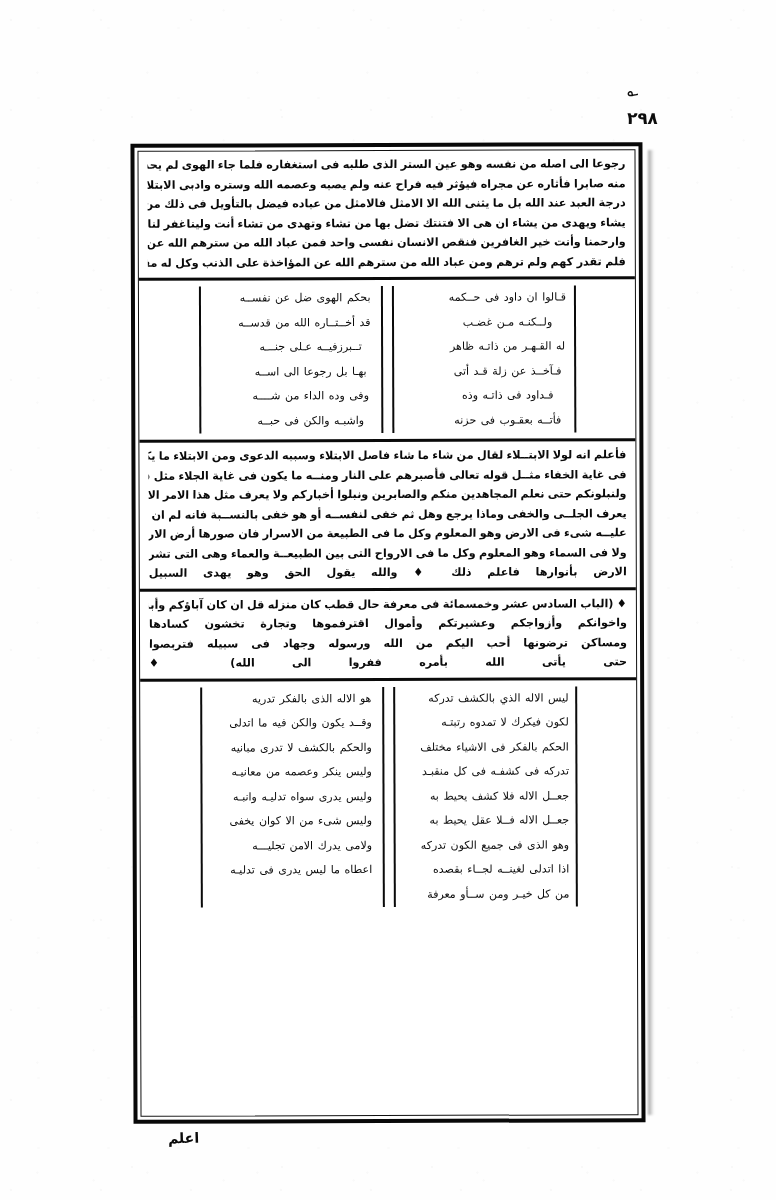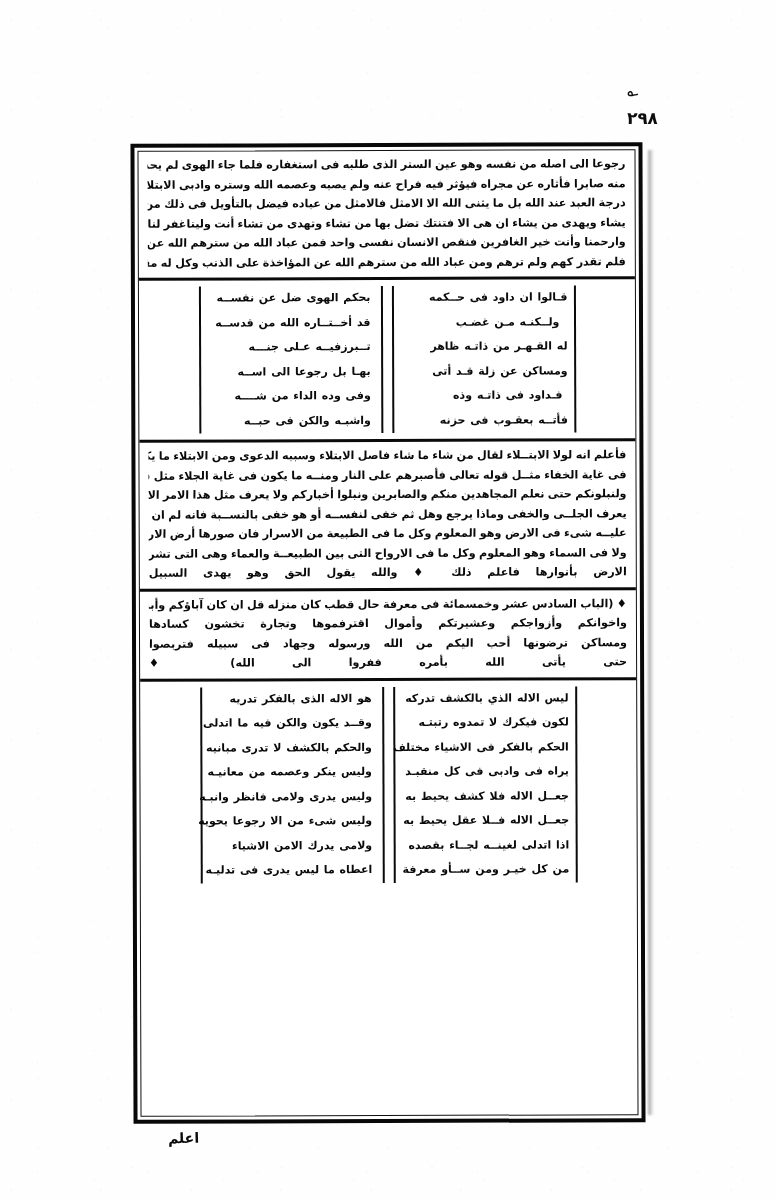--- a/index.html
+++ b/index.html
@@ -148,21 +148,21 @@
     border-left: 2.5px solid #0a0a0a;
     align-self: stretch;
   }
   .verse-line {
     display: block;
     white-space: nowrap;
     font-family: "DejaVu Sans", sans-serif;
     font-size: 11px;
     line-height: 24.5px;
     color: #0a0a0a;
-    font-weight: 700;
+    font-weight: 400;
     text-align: center;
     letter-spacing: -0.2px;
     word-spacing: 1px;
     margin-left: 44px;
   }
 
   
   #catchword {
     position: absolute;
     left: 168px;
@@ -210,21 +210,21 @@
           <span class="ln">يشاء ويهدى من يشاء  ان هى الا فتنتك تضل بها من تشاء وتهدى من تشاء أنت وليناغفر لنا</span>
           <span class="ln">وارحمنا وأنت خير الغافرين فنقص الانسان نفسى واحد فمن عباد الله من سترهم الله عن الذنوب</span>
           <span class="ln">فلم تقدر كهم ولم ترهم ومن عباد الله من سترهم الله عن المؤاخذة على الذنب  وكل له مقام معلوم</span>
         </div>
         <div class="block rule-below verse-table">
           <div class="verse-edge"></div>
           <div class="verse-col">
             <span class="verse-line">قـالوا ان داود فى حــكمه</span>
             <span class="verse-line">ولــكنـه مـن غضـب</span>
             <span class="verse-line">له القـهـر من ذاتـه ظاهر</span>
-            <span class="verse-line">ومساكن عن زلة قـد أتى</span>
+            <span class="verse-line">فـآخــذ عن زلة قـد أتى</span>
             <span class="verse-line">فـداود فى ذاتـه وذه</span>
             <span class="verse-line">فأتــه بعقـوب فى حزنه</span>
           </div>
           <div class="verse-divider"></div>
           <div class="verse-col">
             <span class="verse-line">بحكم الهوى ضل عن نفســه</span>
             <span class="verse-line">قد أخــتــاره الله من قدســه</span>
             <span class="verse-line">تــبرزفيــه عـلى جنـــه</span>
             <span class="verse-line">بهـا بل رجوعا الى اســه</span>
             <span class="verse-line">وفى وده الداء من شــــه</span>
@@ -246,35 +246,36 @@
           <span class="ln">واخوانكم وأزواجكم وعشيرتكم وأموال اقترفموها وتجارة تخشون كسادها</span>
           <span class="ln">ومساكن ترضونها أحب اليكم من الله ورسوله وجهاد فى سبيله فتربصوا</span>
           <span class="ln">حتى يأتى الله بأمره  ففروا الى الله) ♦</span>
         </div>
         <div class="block verse-table">
           <div class="verse-edge"></div>
           <div class="verse-col">
             <span class="verse-line">ليس الاله الذي بالكشف تدركه</span>
             <span class="verse-line">لكون فيكرك لا تمدوه رتبتـه</span>
             <span class="verse-line">الحكم بالفكر فى الاشياء مختلف</span>
-            <span class="verse-line">يراه فى وادبى فى كل منقبـد</span>
+            <span class="verse-line">تدركه فى كشفـه فى كل منقبـد</span>
             <span class="verse-line">جعــل الاله فلا كشف يحيط به</span>
             <span class="verse-line">جعــل الاله فــلا عقل يحيط به</span>
+            <span class="verse-line">وهو الذى فى جميع الكون تدركه</span>
             <span class="verse-line">اذا اتدلى لغينــه لجــاء بقصده</span>
             <span class="verse-line">من كل خيـر ومن ســأو معرفة</span>
           </div>
           <div class="verse-divider"></div>
           <div class="verse-col">
             <span class="verse-line">هو الاله الذى بالفكر تدريه</span>
             <span class="verse-line">وقــد يكون والكن فيه ما اتدلى</span>
             <span class="verse-line">والحكم بالكشف لا تدرى مبانيه</span>
             <span class="verse-line">وليس ينكر وعصمه من معانيـه</span>
-            <span class="verse-line">وليس يدرى ولامى فانظر وانبـه</span>
-            <span class="verse-line">وليس شىء من الا رجوعا يحويه</span>
-            <span class="verse-line">ولامى يدرك الامن الاشياء</span>
+            <span class="verse-line">وليس يدرى سواه تدليـه وانبـه</span>
+            <span class="verse-line">وليس شىء من الا كوان يخفى</span>
+            <span class="verse-line">ولامى يدرك الامن تجليـــه</span>
             <span class="verse-line">اعطاه ما ليس يدرى فى تدليـه</span>
           </div>
           <div class="verse-edge"></div>
         </div>
       </div>
   </div>
 
   <div id="catchword">اعلم</div>
 
 </div>

